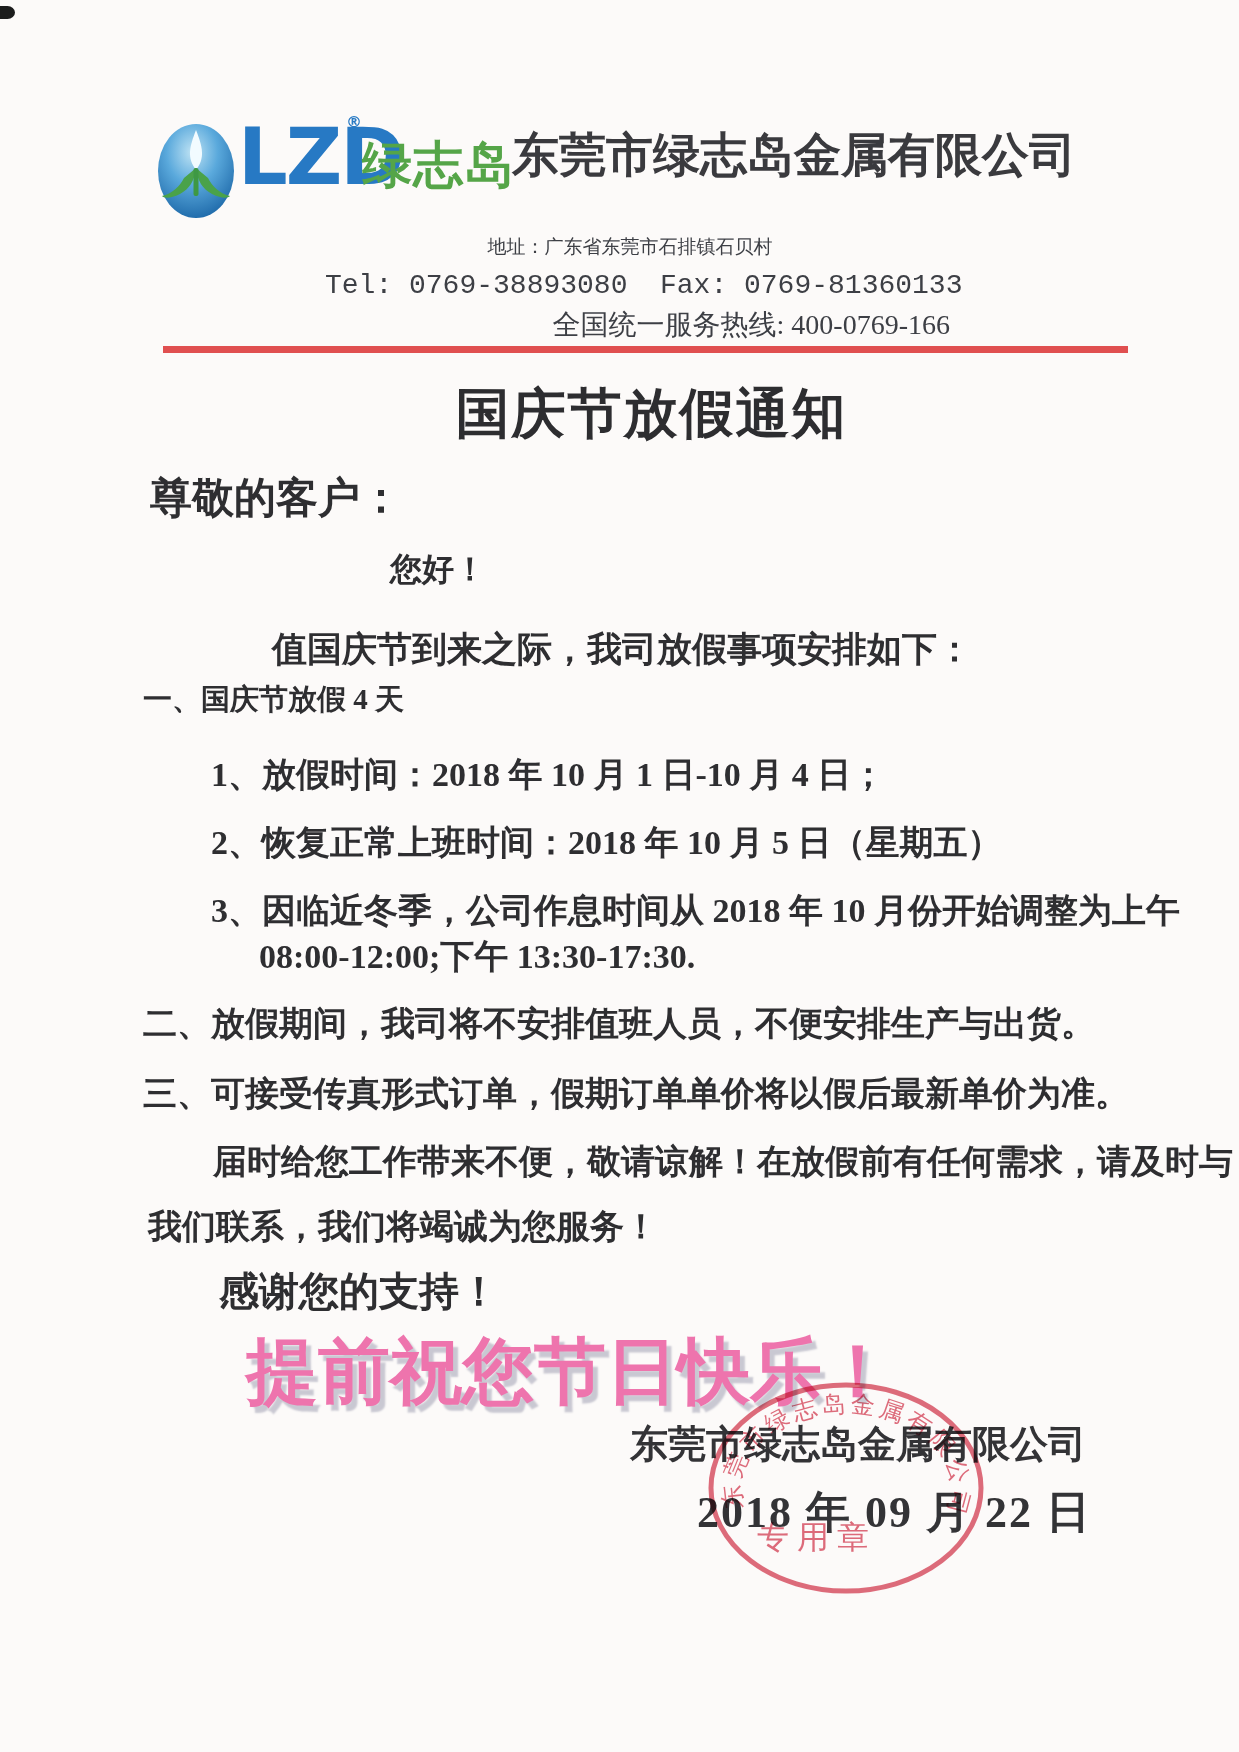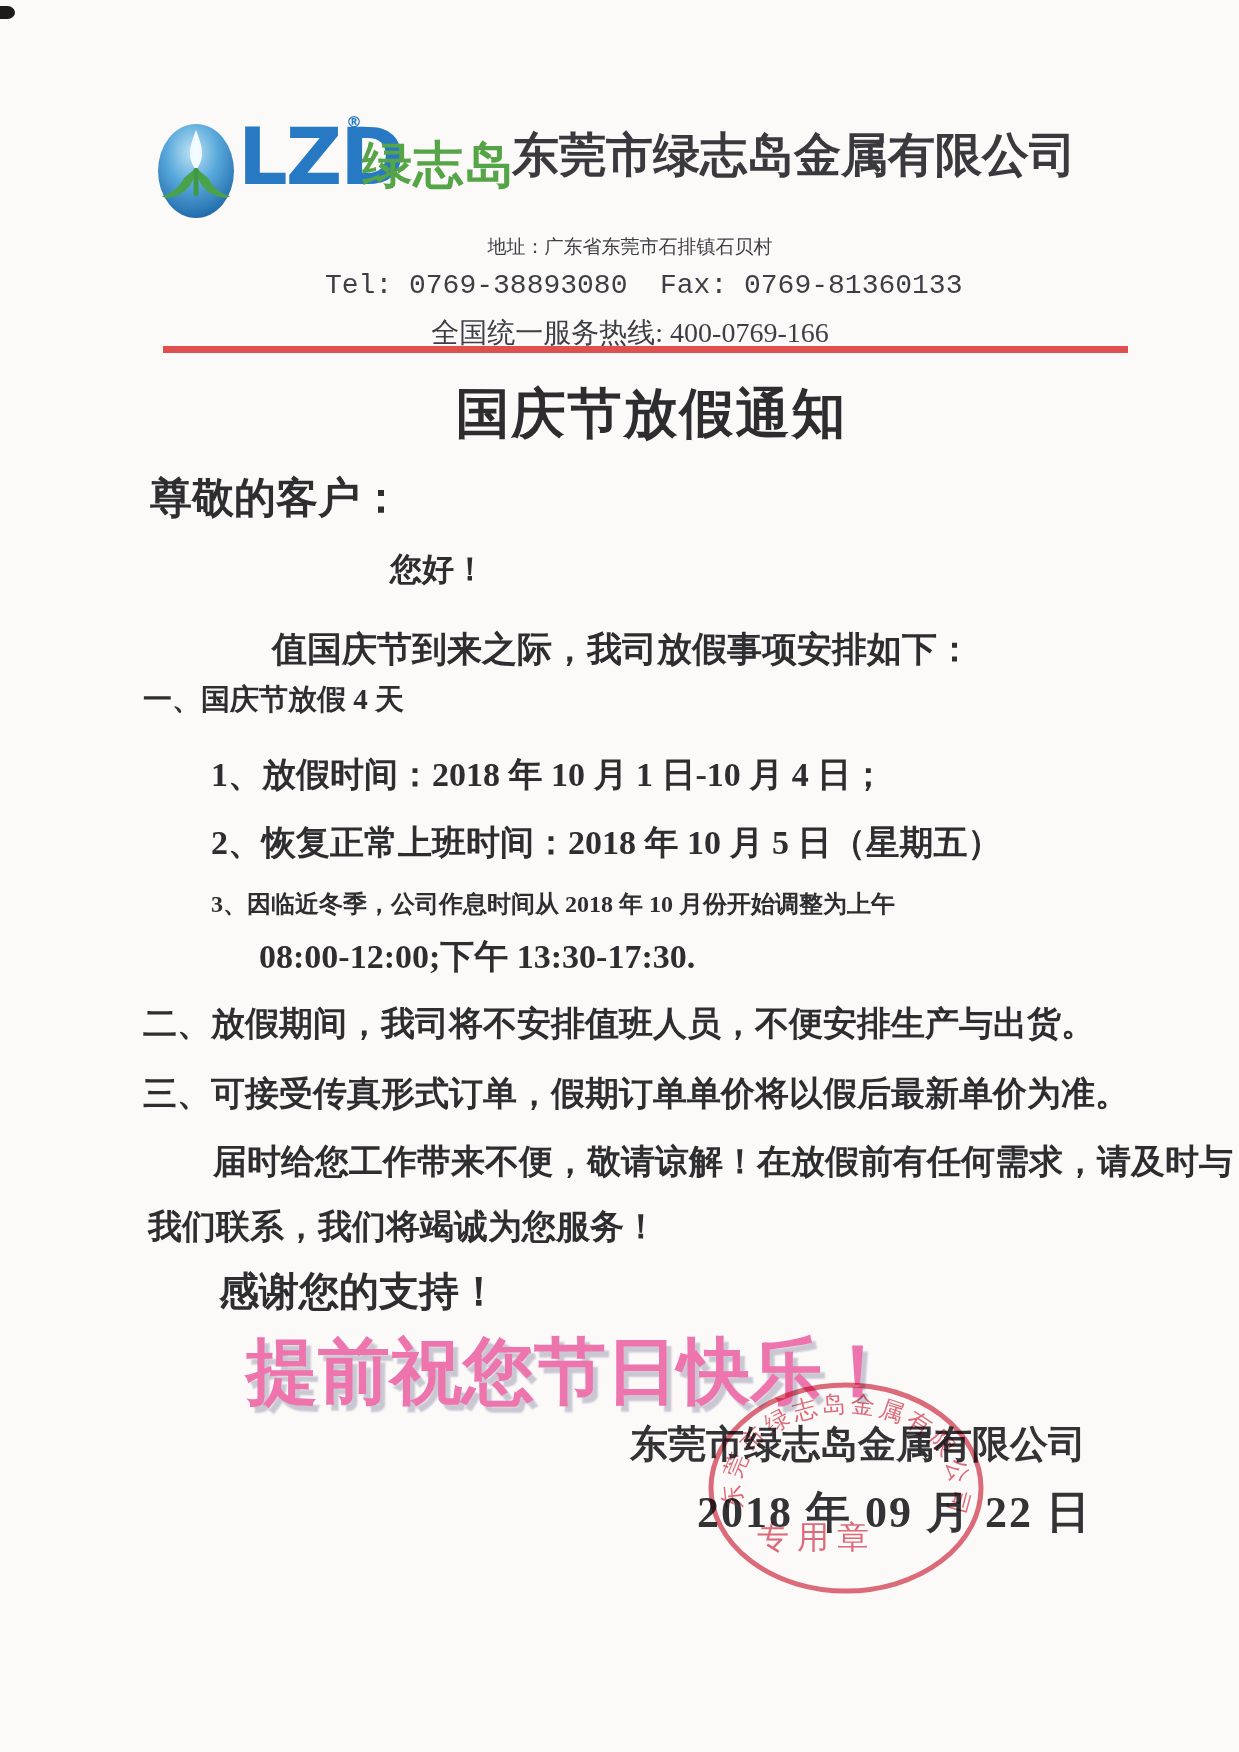--- a/index.html
+++ b/index.html
@@ -16,31 +16,31 @@
   
   .corner-mark{position:absolute;left:0;top:6px;width:15px;height:13px;background:#1c1c1c;border-radius:0 60% 60% 0;}
   
   .logo-lzd{left:238px;top:112px;font-family:"DejaVu Sans",sans-serif;font-weight:bold;font-size:78px;color:#2779c4;letter-spacing:-2px;}
   .logo-reg{left:346px;top:112px;font-family:"DejaVu Sans",sans-serif;font-size:16px;color:#2779c4;font-weight:bold;}
   .logo-cn{left:362px;top:132px;font-family:"DejaVu Sans",sans-serif;font-weight:bold;font-size:50px;color:#55a548;letter-spacing:1px;}
   .company-name{left:512px;top:124px;font-size:47px;font-weight:bold;color:#3a3a3e;}
   .addr{left:310px;top:234px;width:640px;text-align:center;font-size:19px;color:#3d3f45;}
   .tel{left:325px;top:270px;font-size:28px;color:#3d3f45;font-family:"Liberation Mono","Liberation Serif",serif;}
   .fax{left:660px;top:270px;font-size:28px;color:#3d3f45;font-family:"Liberation Mono","Liberation Serif",serif;}
-  .hotline{left:310px;top:306px;width:640px;text-align:center;font-size:28px;color:#3d3f45;margin-top:8px;}
+  .hotline{left:310px;top:306px;width:640px;text-align:right;font-size:28px;color:#3d3f45;}
   .red-rule{left:163px;top:346px;width:965px;height:7px;background:#e04f50;}
   
   .doc-title{left:0;top:378px;width:1239px;text-align:center;font-size:54px;font-weight:bold;color:#2d2d30;letter-spacing:2px;margin-left:32px;}
   .t-salutation{left:150px;top:470px;font-size:42px;font-weight:bold;}
   .t-greeting{left:390px;top:548px;font-size:32px;font-weight:600;}
   .t-intro{left:272px;top:626px;font-size:35px;font-weight:600;}
   .t-item1{left:143px;top:680px;font-size:29px;font-weight:bold;}
   .t-item1-1{left:211px;top:752px;font-size:34px;font-weight:600;}
   .t-item1-2{left:211px;top:820px;font-size:34px;font-weight:600;}
-  .t-item1-3a{left:211px;top:888px;font-size:24px;font-weight:600;}
+  .t-item1-3a{left:211px;top:888px;font-size:34px;font-weight:600;}
   .t-item1-3b{left:259px;top:934px;font-size:34px;font-weight:600;}
   .t-item2{left:143px;top:1001px;font-size:34px;font-weight:600;}
   .t-item3{left:143px;top:1071px;font-size:34px;font-weight:600;}
   .t-closing1{left:213px;top:1139px;font-size:34px;font-weight:600;}
   .t-closing2{left:148px;top:1204px;font-size:34px;font-weight:600;}
   .t-thanks{left:219px;top:1264px;font-size:40px;font-weight:bold;}
   .t-wish{left:246px;top:1324px;font-size:72px;font-weight:bold;color:#ee74ad;text-shadow:5px 6px 2px #c9c8d2;letter-spacing:0px;}
   .f-company{left:630px;top:1419px;font-size:38px;font-weight:bold;color:#333336;}
   .f-date{left:697px;top:1483px;font-size:44px;font-weight:bold;color:#333336;letter-spacing:2px;}
   .stamp{left:700px;top:1376px;mix-blend-mode:multiply;opacity:.92;}

